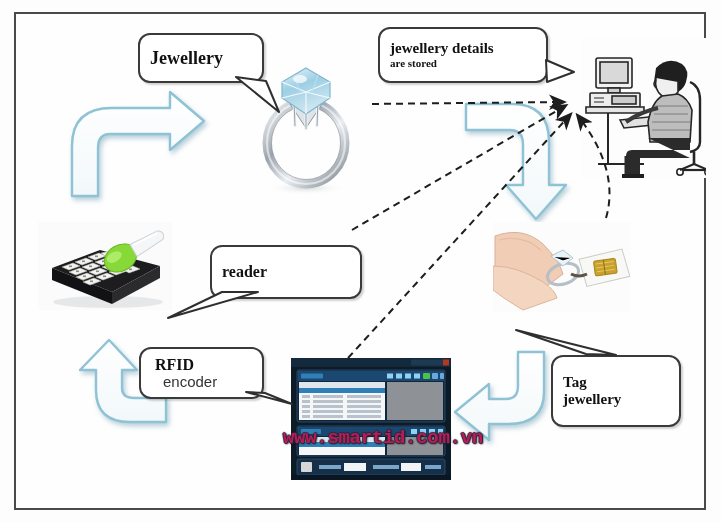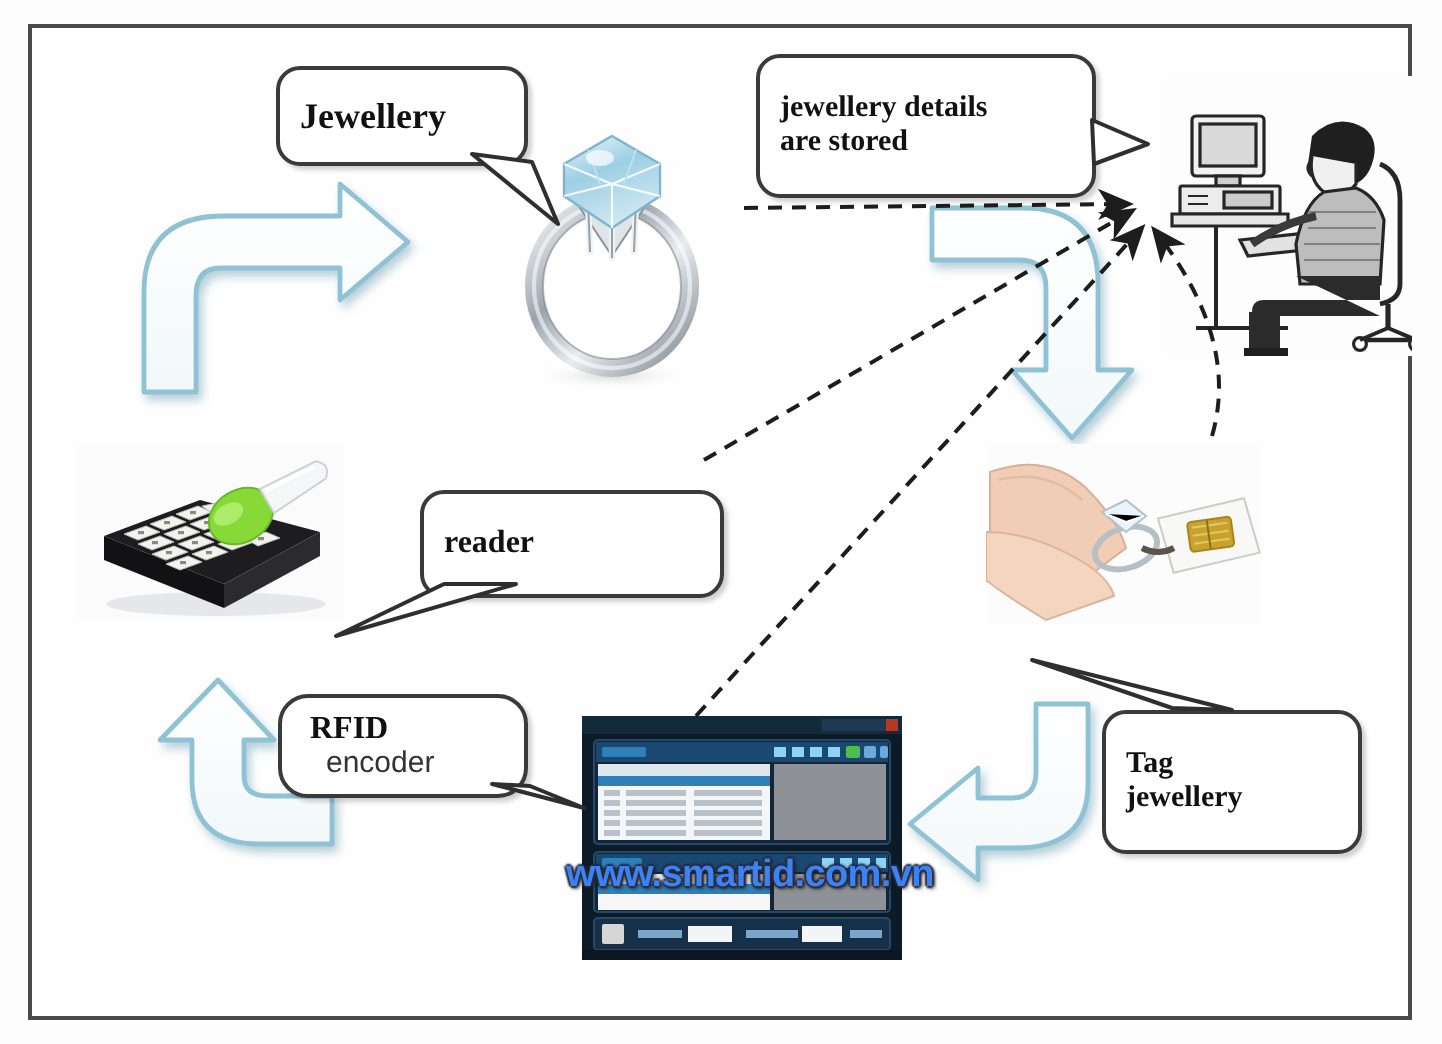--- a/index.html
+++ b/index.html
@@ -15,22 +15,22 @@
   .callout .line{font-family:"Liberation Serif",serif;font-weight:bold;color:#111;
                  line-height:1.12;white-space:nowrap;}
   .callout .line.sans{font-family:"Liberation Sans",sans-serif;font-weight:normal;color:#333;}
   
   svg.layer{position:absolute;left:0;top:0;width:721px;height:522px;overflow:visible;}
   #arrows-layer{z-index:3;}
   #tails-layer{z-index:8;}
   #dashed-layer{z-index:6;}
   
   .photo{position:absolute;z-index:4;}
-  .wm{position:absolute;z-index:9;font-family:Liberation Sans, sans-serif;
-      font-weight:bold;font-size:19px;color:#3b82f6;letter-spacing:-.3px;white-space:nowrap;
+  .wm{position:absolute;z-index:9;font-family:Liberation Mono, monospace;
+      font-weight:bold;font-size:19px;color:#be185d;letter-spacing:-.3px;white-space:nowrap;
       text-shadow:-1px 0 1px #2a2a35,0 -1px 1px #2a2a35,1px 0 1px #2a2a35,0 1px 1px #2a2a35,
                   1px 1px 2px #1a1a22;}
 </style>
 </head>
 <body>
 
 <div id="canvas">
  <div id="frame"></div>
 
  <svg id="arrows-layer" class="layer">
@@ -306,30 +306,30 @@
      <path d="M 352,230 L 565,106"></path>
      <path d="M 348,358 L 570,115"></path>
      <path d="M 606,218 Q 620,170 578,116"></path>
    </g>
  </svg>
 
  <div class="callout" style="left:138px;top:33px;width:126px;height:50px;">
    <div class="line" style="font-size:18px;">Jewellery</div>
  </div>
 
- <div class="callout" style="left:378px;top:27px;width:170px;height:72px;">
+ <div class="callout" style="left:378px;top:27px;width:170px;height:56px;">
    <div class="line" style="font-size:15px;">jewellery details</div>
-   <div class="line" style="font-size:15px;">are stored</div>
+   <div class="line" style="font-size:11px;">are stored</div>
  </div>
 
  <div class="callout" style="left:210px;top:245px;width:152px;height:54px;">
    <div class="line" style="font-size:16px;">reader</div>
  </div>
 
- <div class="callout" style="left:139px;top:347px;width:125px;height:52px;padding-left:14px;border-radius:15px;">
+ <div class="callout" style="left:139px;top:347px;width:125px;height:52px;padding-left:14px;">
    <div class="line" style="font-size:16px;">RFID</div>
    <div class="line sans" style="font-size:15px;padding-left:8px;">encoder</div>
  </div>
 
  <div class="callout" style="left:551px;top:355px;width:130px;height:72px;">
    <div class="line" style="font-size:15px;">Tag</div>
    <div class="line" style="font-size:15px;">jewellery</div>
  </div>
 
  <svg id="tails-layer" class="layer">

